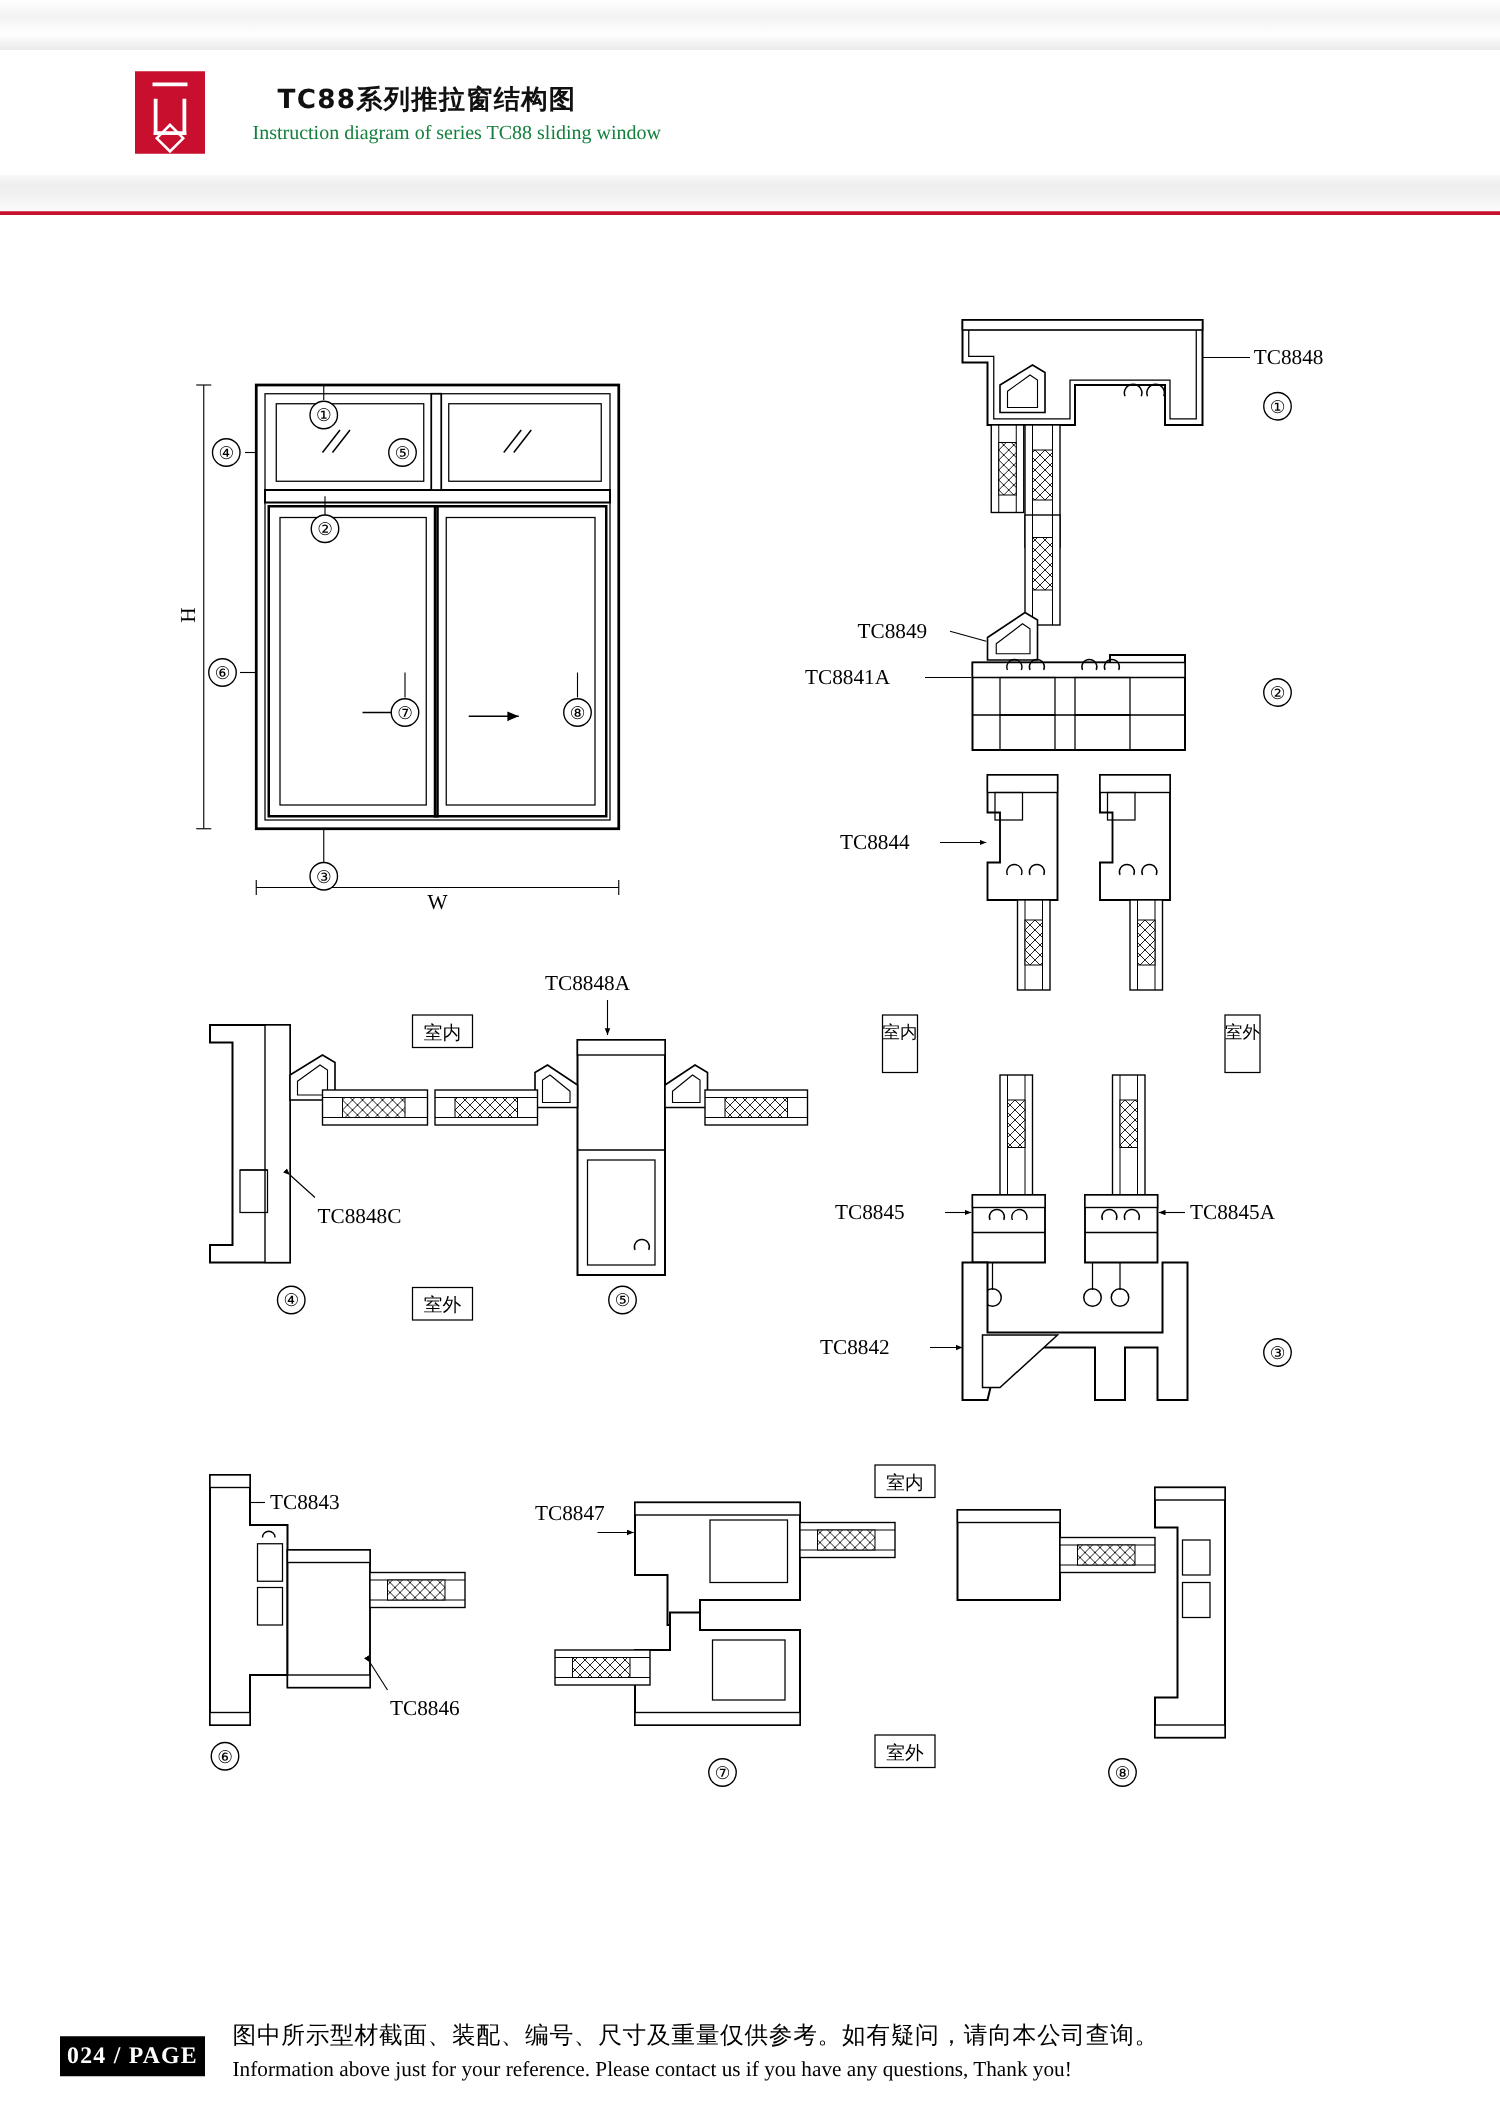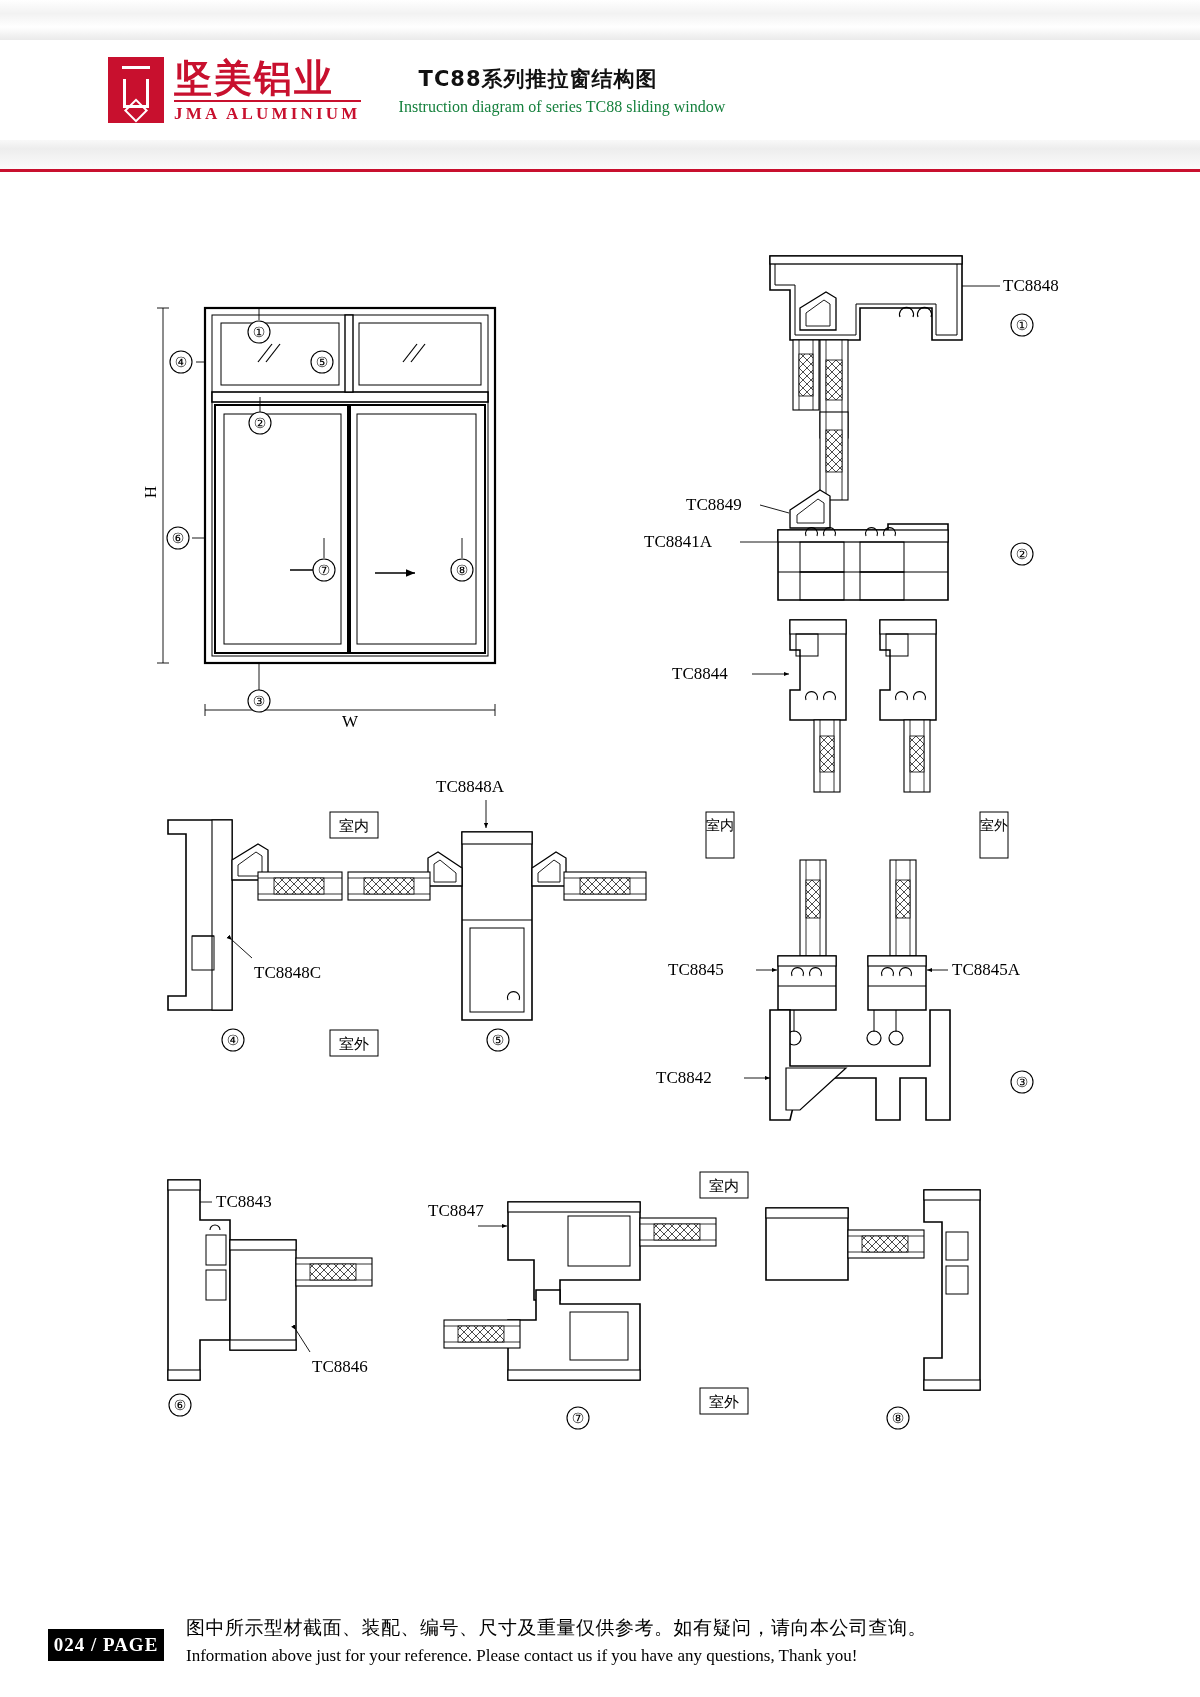--- a/index.html
+++ b/index.html
@@ -91,24 +91,20 @@
 </head>
 <body>
 
 <div class="header">
   <div class="header-inner">
     <div class="logo-wrap">
       <div class="logo-mark">
         <div class="top-bar"></div>
         <div class="inner-sq"></div>
         <div class="diamond"></div>
-      </div>
-      <div class="logo-text">
-        <div class="logo-cn">坚美铝业</div>
-        <div class="logo-en">JMA ALUMINIUM</div>
       </div>
     </div>
     <div class="title-wrap">
       <div class="title-cn">TC88系列推拉窗结构图</div>
       <div class="title-en">Instruction diagram of series TC88 sliding window</div>
     </div>
   </div>
 </div>
 
 <div class="canvas">

